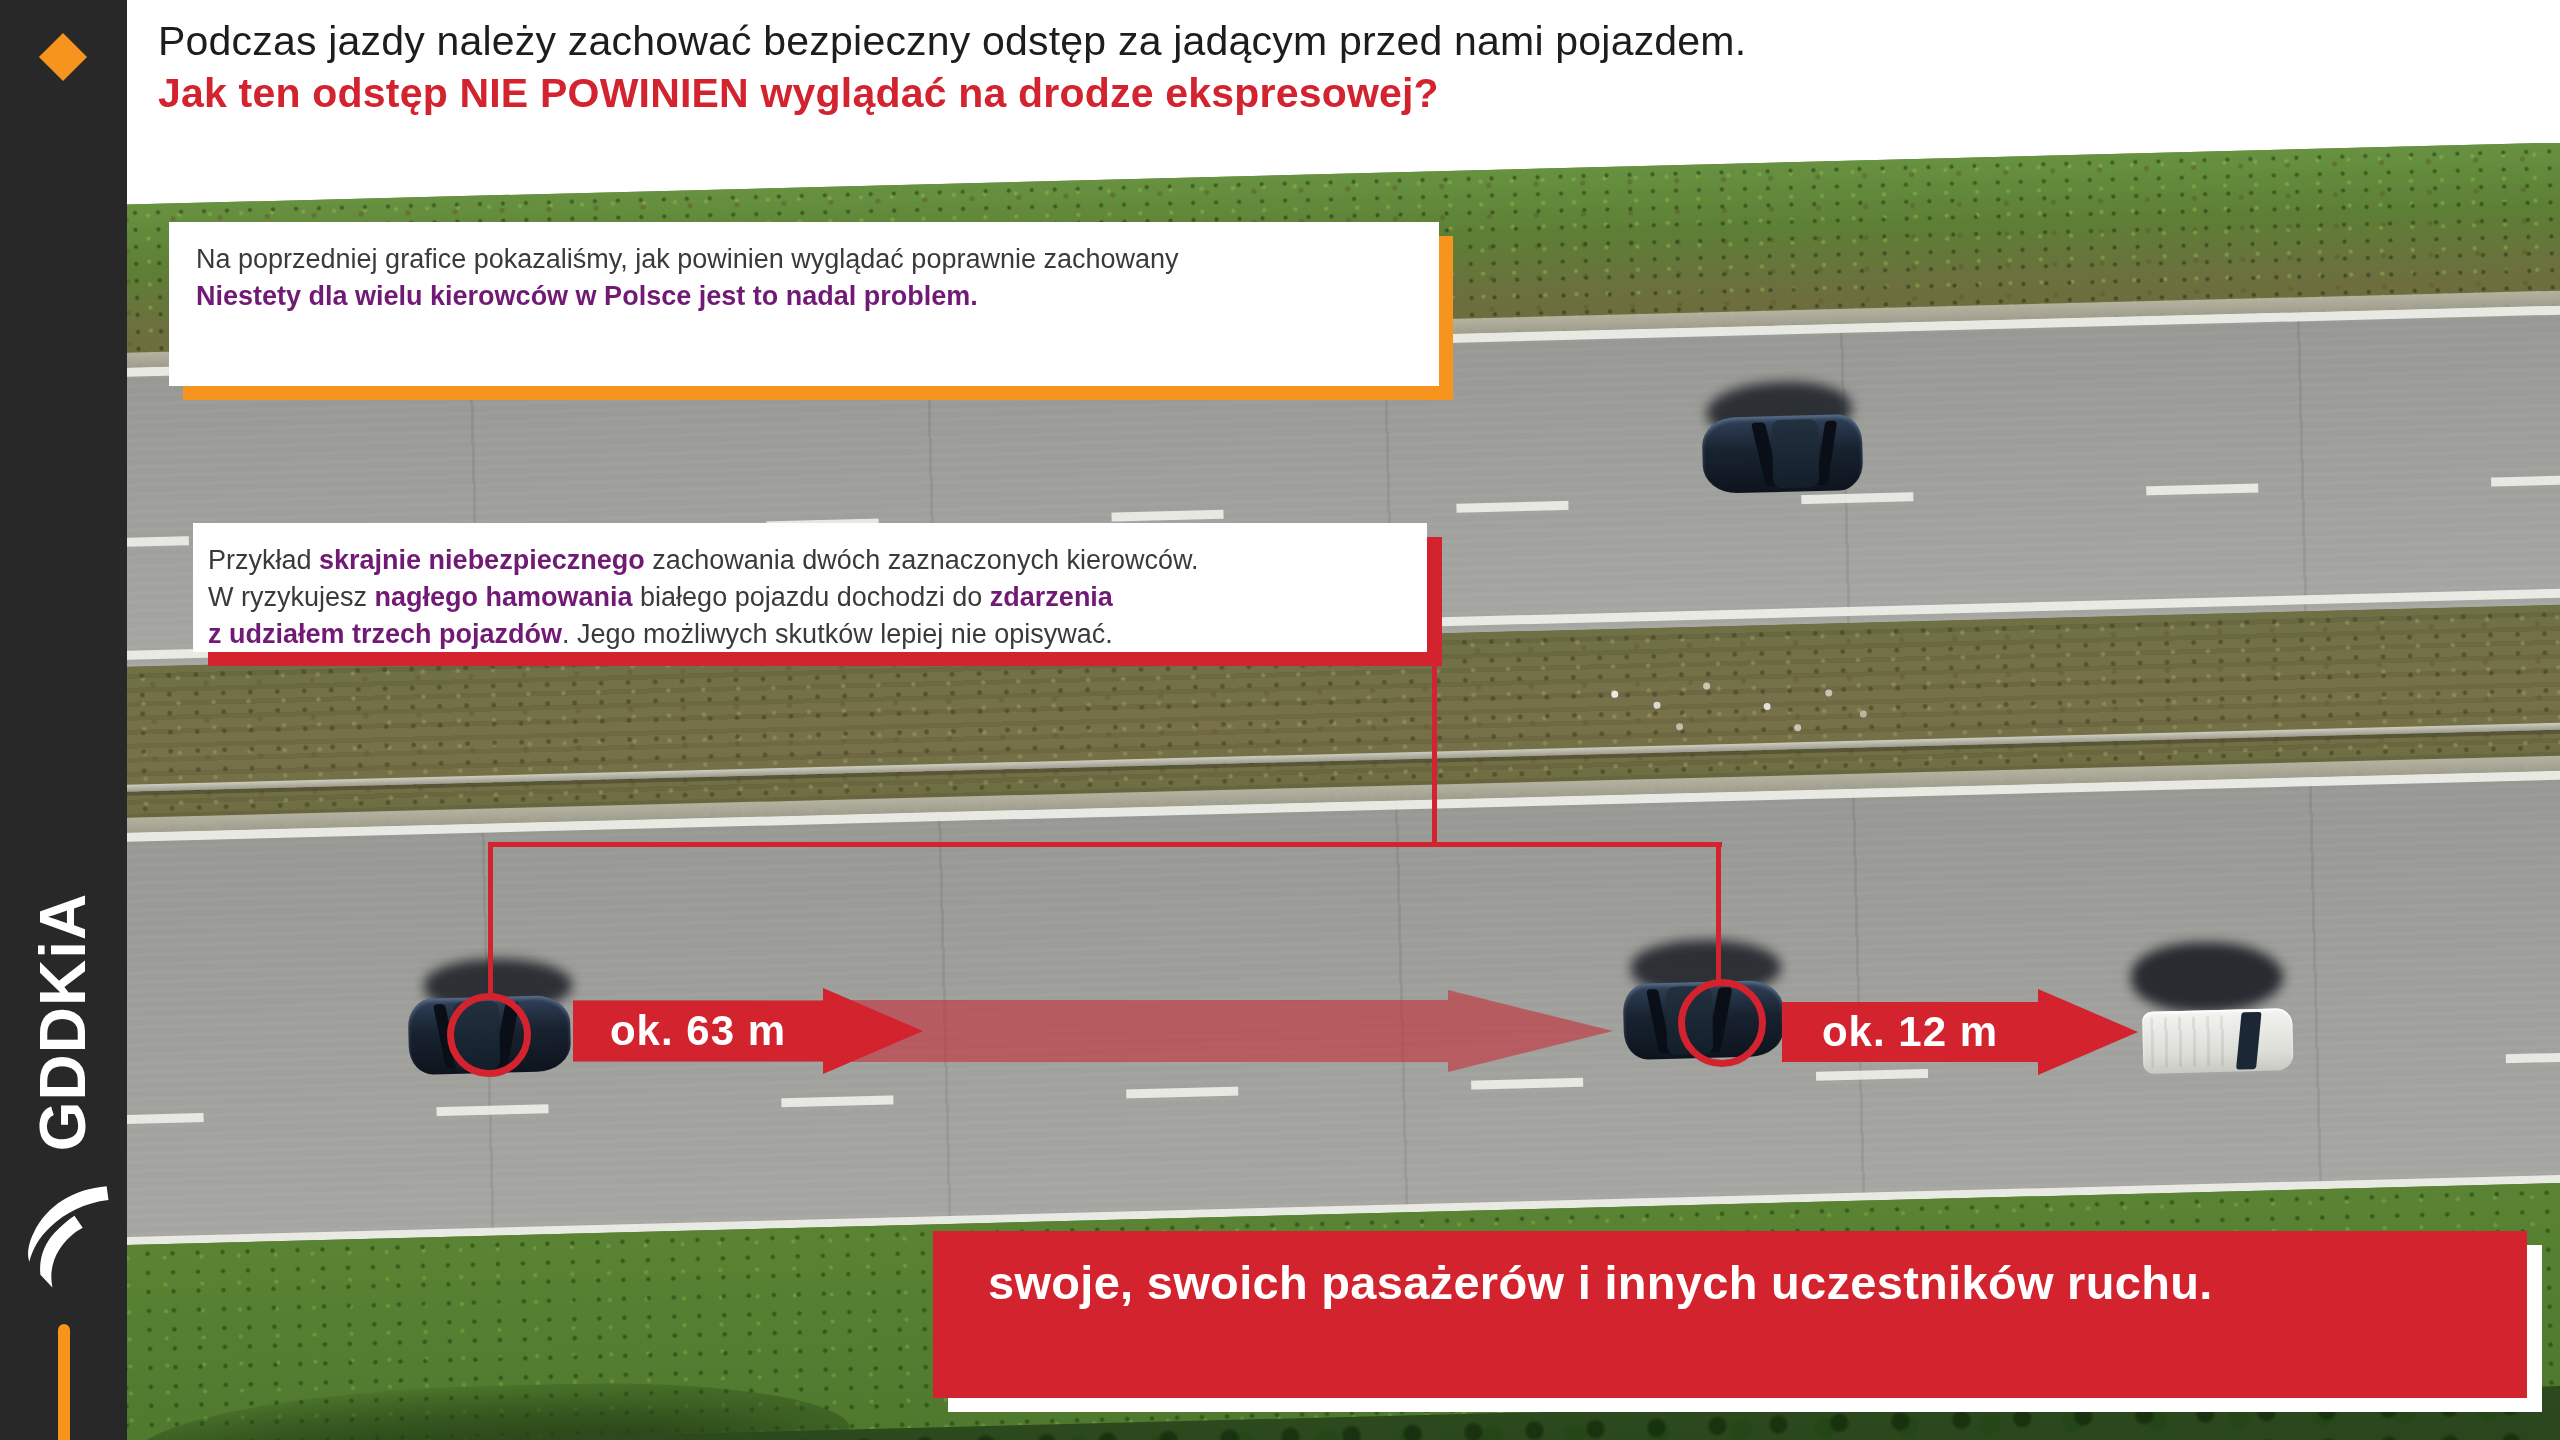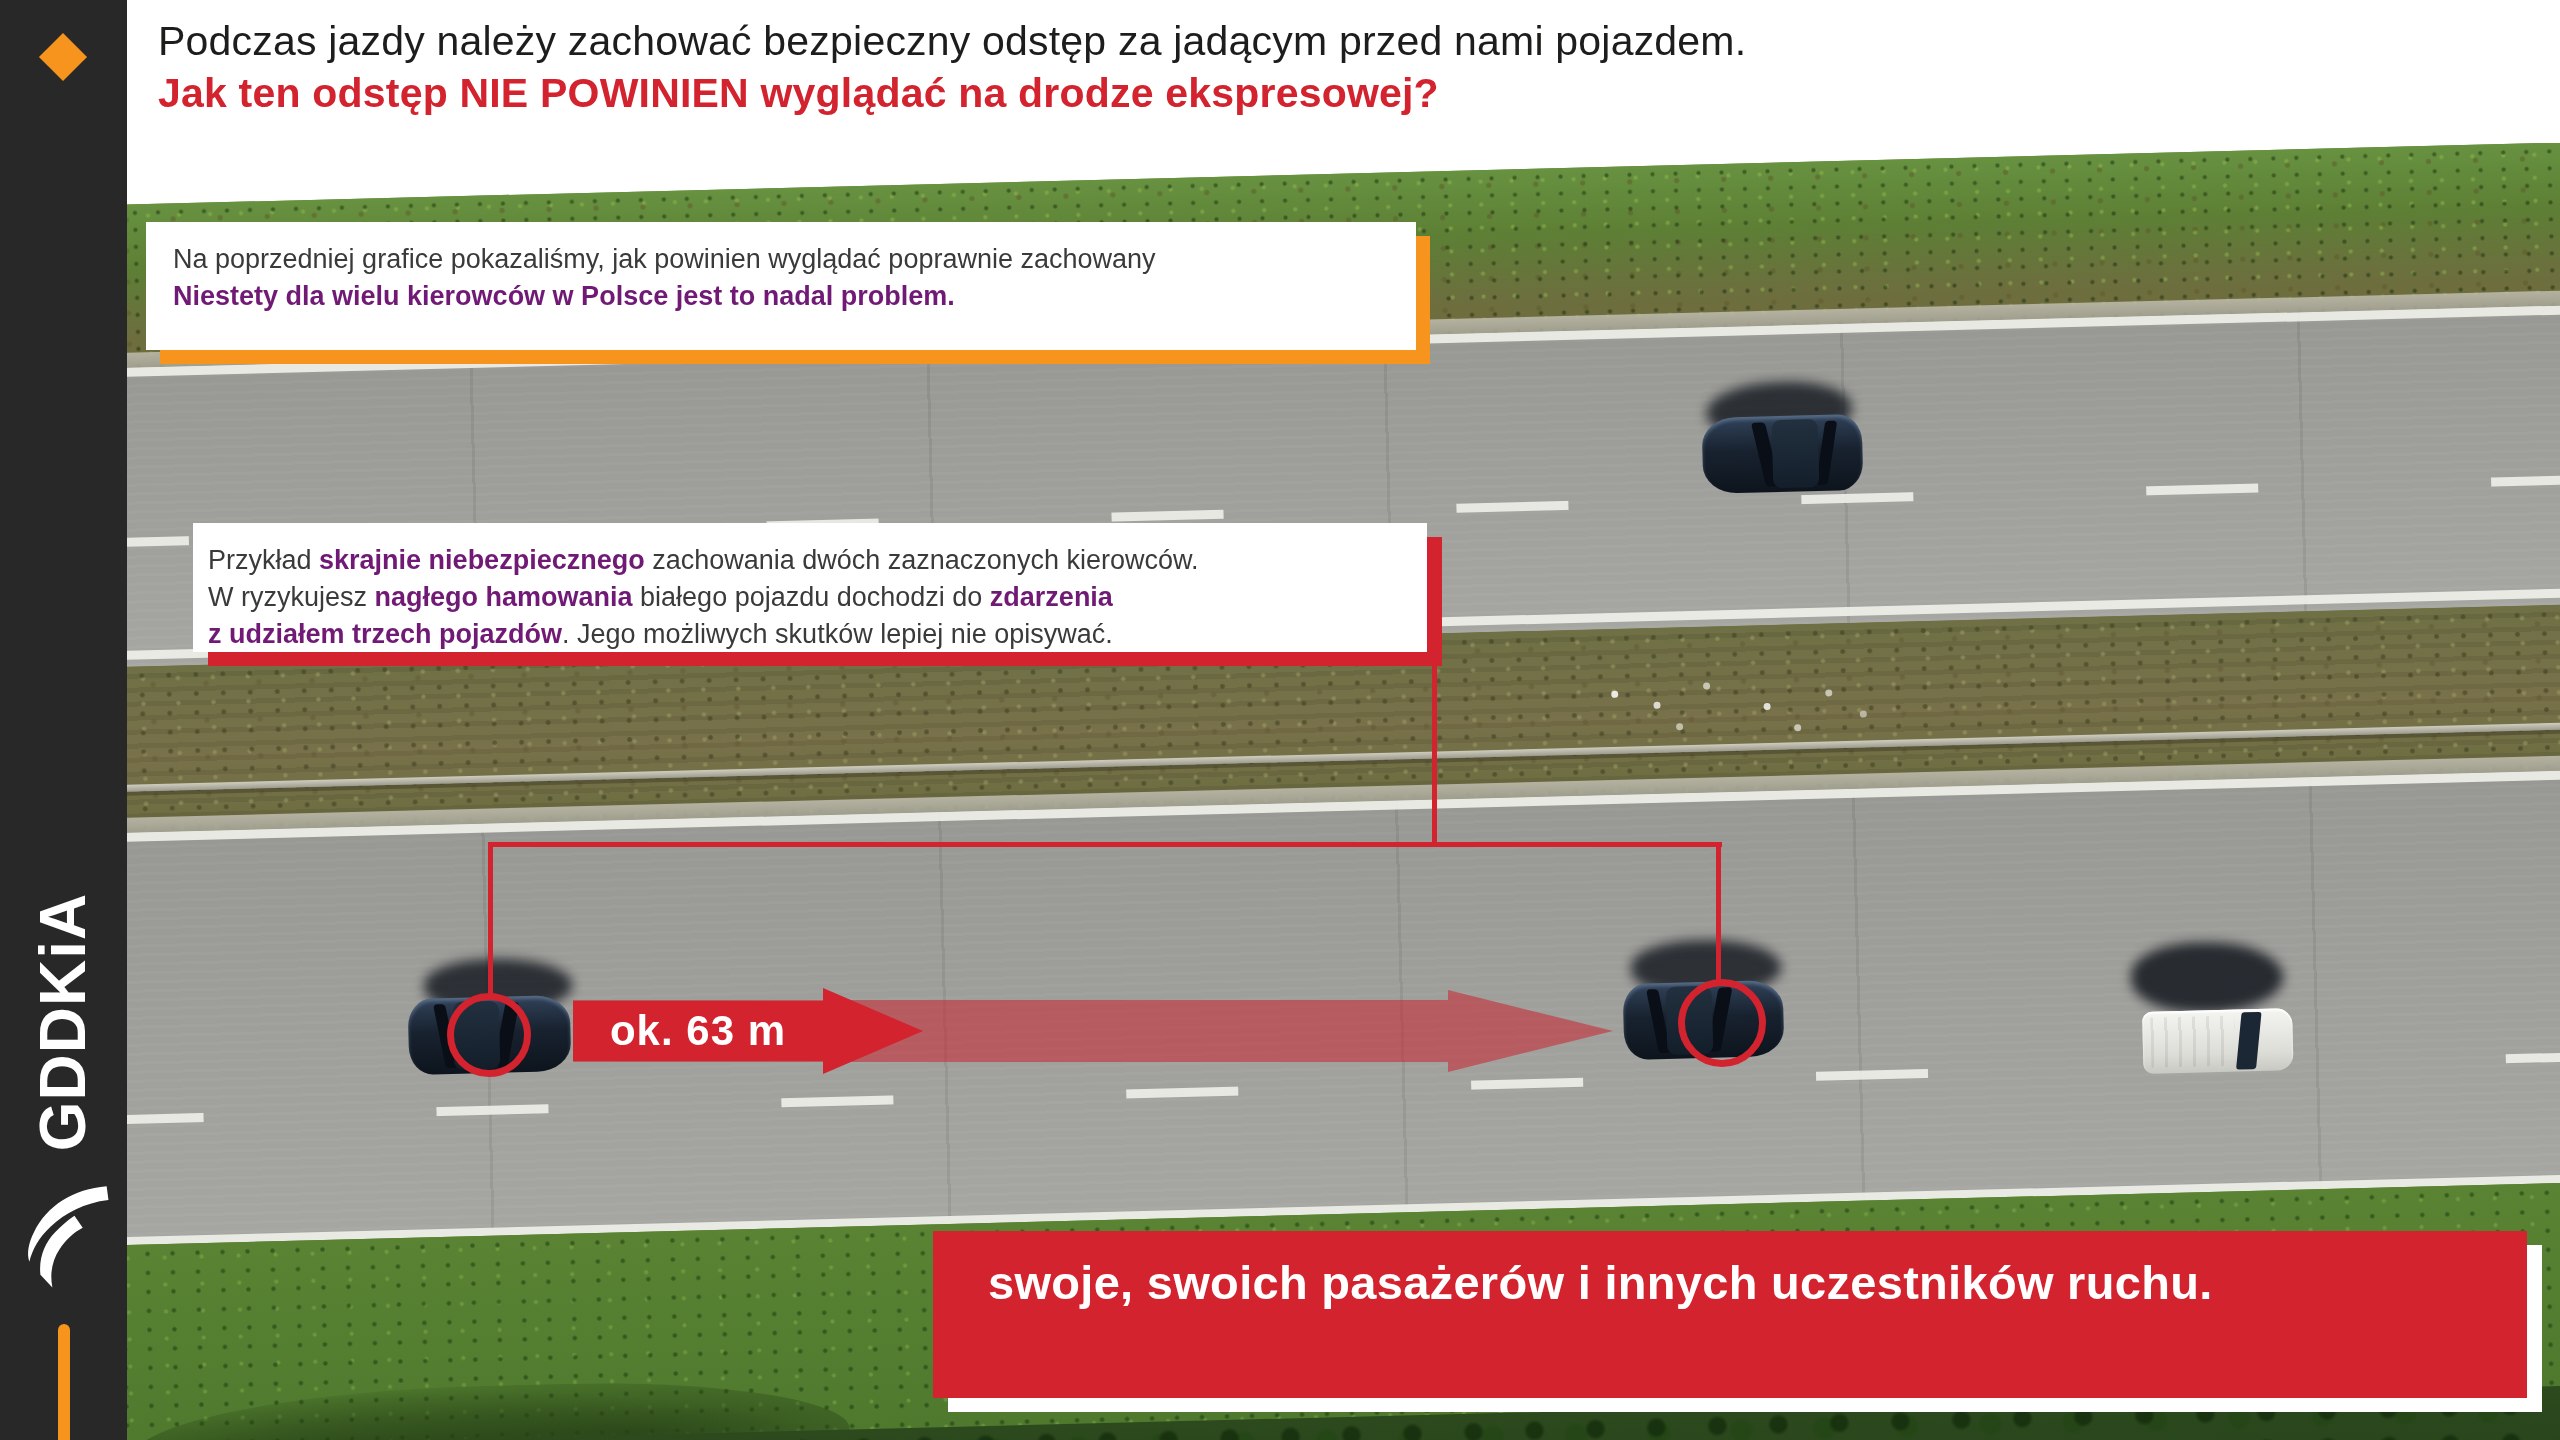--- a/index.html
+++ b/index.html
@@ -87,21 +87,21 @@
   .brand-wrap{position:absolute;left:0;top:872px;width:127px;height:300px;display:flex;align-items:center;justify-content:center;}
   .brand-text{transform:rotate(-90deg);white-space:nowrap;color:#fff;font-size:64px;font-weight:700;letter-spacing:1px;}
   .logo-svg{position:absolute;left:22px;top:1183px;width:92px;height:106px;}
   .accent-bar{position:absolute;left:58px;top:1324px;width:12px;height:116px;background:#f7941e;border-radius:6px 6px 0 0;}
 
   .header{position:absolute;left:127px;top:0;width:2433px;height:143px;background:#fff;z-index:20;}
   .header-l1{position:absolute;left:31px;top:18px;font-size:41px;font-weight:500;color:#1d1d1b;letter-spacing:.2px;}
   .header-l2{position:absolute;left:31px;top:70px;font-size:41px;font-weight:800;color:#d2232e;letter-spacing:.2px;}
 
   .info-box{position:absolute;background:#ffffff;box-sizing:border-box;font-size:27px;line-height:37px;color:#3a3a3a;z-index:12;}
-  .box1{left:146px;top:222px;width:1270px;height:128px;box-shadow:14px 14px 0 #f7941e;padding:19px 0 0 27px;}
+  .box1{left:169px;top:222px;width:1270px;height:164px;box-shadow:14px 14px 0 #f7941e;padding:19px 0 0 27px;}
   .box2{left:193px;top:523px;width:1234px;height:129px;box-shadow:15px 14px 0 #d2232e;padding:19px 0 0 15px;}
   .red-bold{color:#701a75;font-weight:700;}
 
   .cl{position:absolute;background:#d2232e;z-index:10;}
   .cl-a{left:1432px;top:652px;width:5px;height:194px;}
   .cl-h{left:488px;top:842px;width:1234px;height:5px;}
   .cl-b{left:488px;top:842px;width:5px;height:158px;}
   .cl-c{left:1716px;top:842px;width:5px;height:144px;}
   .hl-circle{position:absolute;border:7px solid #d2232e;border-radius:50%;box-sizing:border-box;z-index:11;background:transparent;}
   .circ1{left:447px;top:993px;width:84px;height:84px;}
@@ -181,20 +181,23 @@
     <div class="car-shadow" style="left:-4px;top:0px;width:152px;height:70px;background:rgba(13,18,26,.82);"></div>
     <div class="van-body" style="left:6px;top:68px;width:150px;height:62px;"></div>
     <div class="van-ridges" style="left:14px;top:74px;width:84px;height:50px;"></div>
     <div class="van-glass" style="left:102px;top:71px;width:20px;height:57px;"></div>
   </div>
 
   <div class="gap-band"></div>
   <div class="gap-band-head"></div>
   <div class="dist-arrow arrow1">
     <span>ok. 63 m</span>
+  </div>
+  <div class="dist-arrow arrow2">
+    <span>ok. 12 m</span>
   </div>
 
   <div class="cl cl-a"></div>
   <div class="cl cl-h"></div>
   <div class="cl cl-b"></div>
   <div class="cl cl-c"></div>
   <div class="hl-circle circ1"></div>
   <div class="hl-circle circ2"></div>
 
   <div class="info-box box1">

